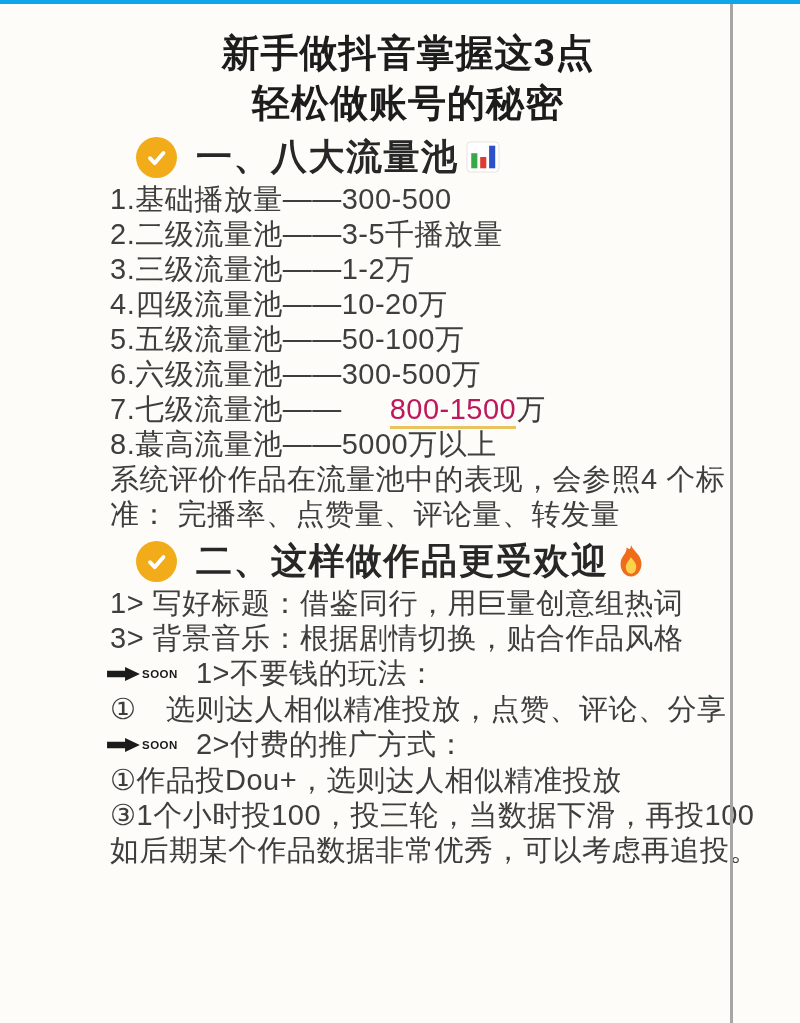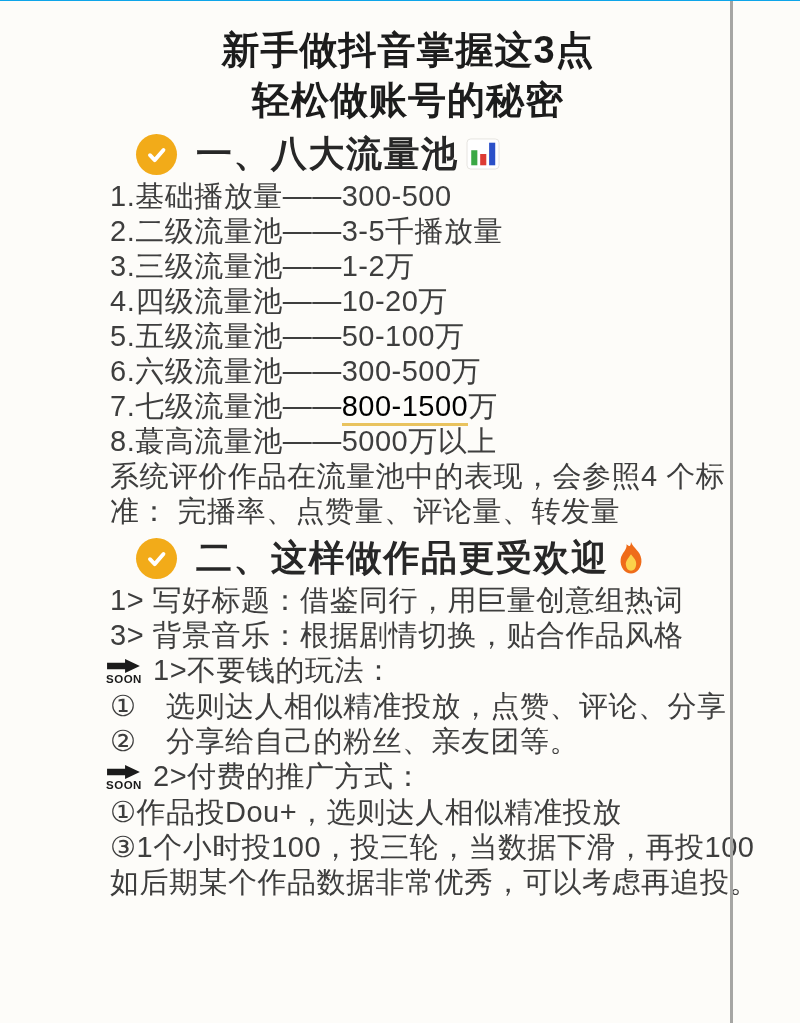--- a/index.html
+++ b/index.html
@@ -2,21 +2,21 @@
 <html><head>
 <meta charset="utf-8">
 <style>
   * { margin:0; padding:0; box-sizing:border-box; }
   html,body { width:800px; height:1023px; overflow:hidden; background:#fcfbf8; }
   body { font-family:"Liberation Sans","DejaVu Sans",sans-serif; }
 
   .page {
     position:relative; width:800px; height:1023px;
     background:#fdfcf9; overflow:hidden;
-    border-top:1px solid #0ea5e9;
+    border-top:4px solid #0ea5e9;
   }
   .edge-line {
     position:absolute; left:730px; top:0; width:3px; height:100%;
     background:#a6a6a4;
   }
   .content {
     position:absolute; left:100px; top:0; width:616px;
     color:#3e3e3e;
   }
   .title { text-align:center; margin-top:24px; color:#1c1c1c; }
@@ -29,26 +29,26 @@
     margin-right:19px;
   }
   .h-text { font-size:36px; font-weight:700; color:#272727; letter-spacing:1.5px; }
   .h-emoji { margin-left:7px; display:flex; align-items:center; }
 
   .line {
     font-size:29px; line-height:35px; padding-left:10px;
     white-space:nowrap; color:#3e3e3e; letter-spacing:0.5px;
   }
   .hl {
-    color:#000000; border-bottom:3px solid #E9C35F; padding-bottom:1px;
+    color:#be185d; border-bottom:3px solid #E9C35F; padding-bottom:1px;margin-left:48px;
   }
   .soon-line { display:flex; align-items:center; height:36px; font-size:29px; padding-left:6px; white-space:nowrap; letter-spacing:0.5px; }
   .soon {
-    display:inline-flex; flex-direction:column; align-items:center;
-    margin-right:11px; flex:none;
+    display:inline-flex; flex-direction:row; align-items:center;
+    margin-right:18px; flex:none;
   }
   .soon-text {
     font-size:11.5px; font-weight:700; color:#191919; line-height:11px;
     letter-spacing:0.5px; font-family:"Liberation Sans",sans-serif;
   }
 </style>
 </head>
 <body>
 
 <div class="page">
@@ -109,21 +109,20 @@
     <div class="soon-line">
       <span class="soon">
         <svg width="36" height="16" viewBox="0 0 34 15">
             <path d="M1 4.5 h17 V1 l14 6.5 -14 6.5 V10.5 H1 z" fill="#1b1b1b"></path>
           </svg>
         <span class="soon-text">SOON</span>
       </span>
       <span>1&gt;不要钱的玩法：</span>
     </div>
     <div class="line">①　选则达人相似精准投放，点赞、评论、分享</div>
-    <div class="line">②　分享给自己的粉丝、亲友团等。</div>
 
     <div class="soon-line">
       <span class="soon">
         <svg width="36" height="16" viewBox="0 0 34 15">
             <path d="M1 4.5 h17 V1 l14 6.5 -14 6.5 V10.5 H1 z" fill="#1b1b1b"></path>
           </svg>
         <span class="soon-text">SOON</span>
       </span>
       <span>2&gt;付费的推广方式：</span>
     </div>

